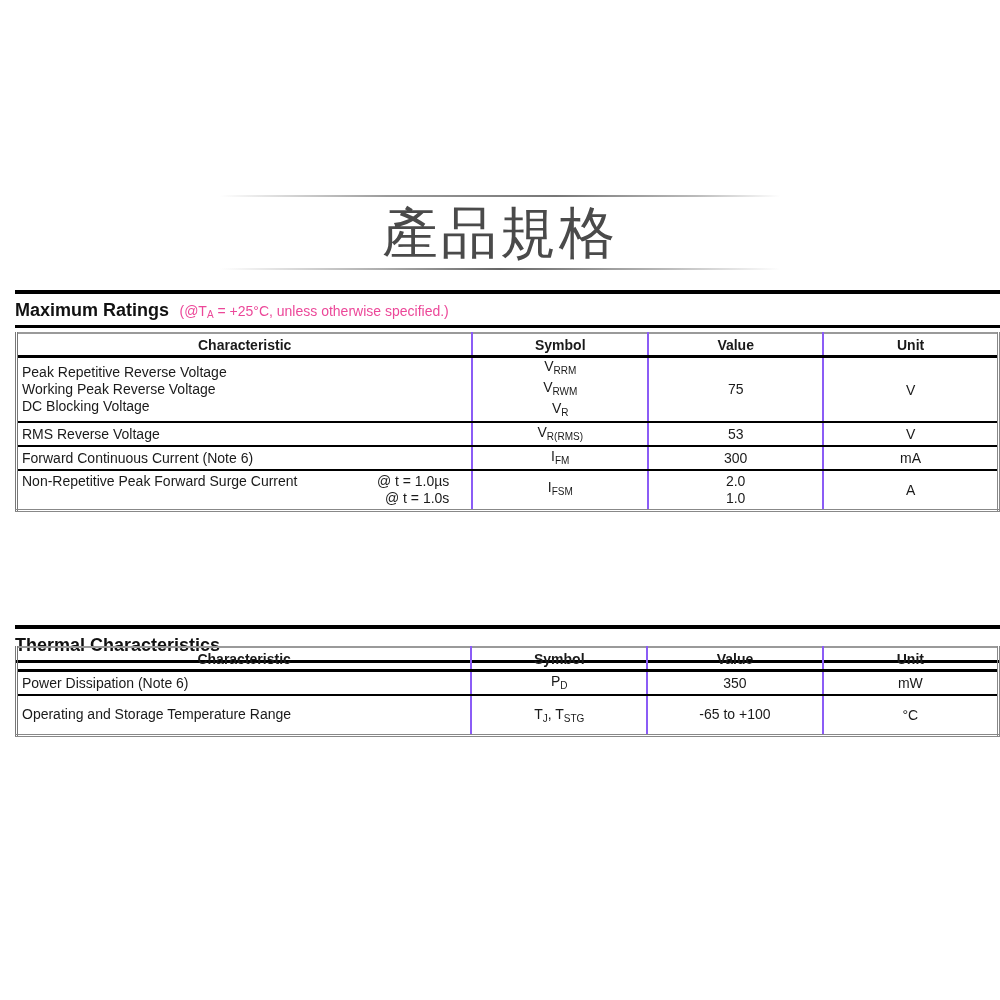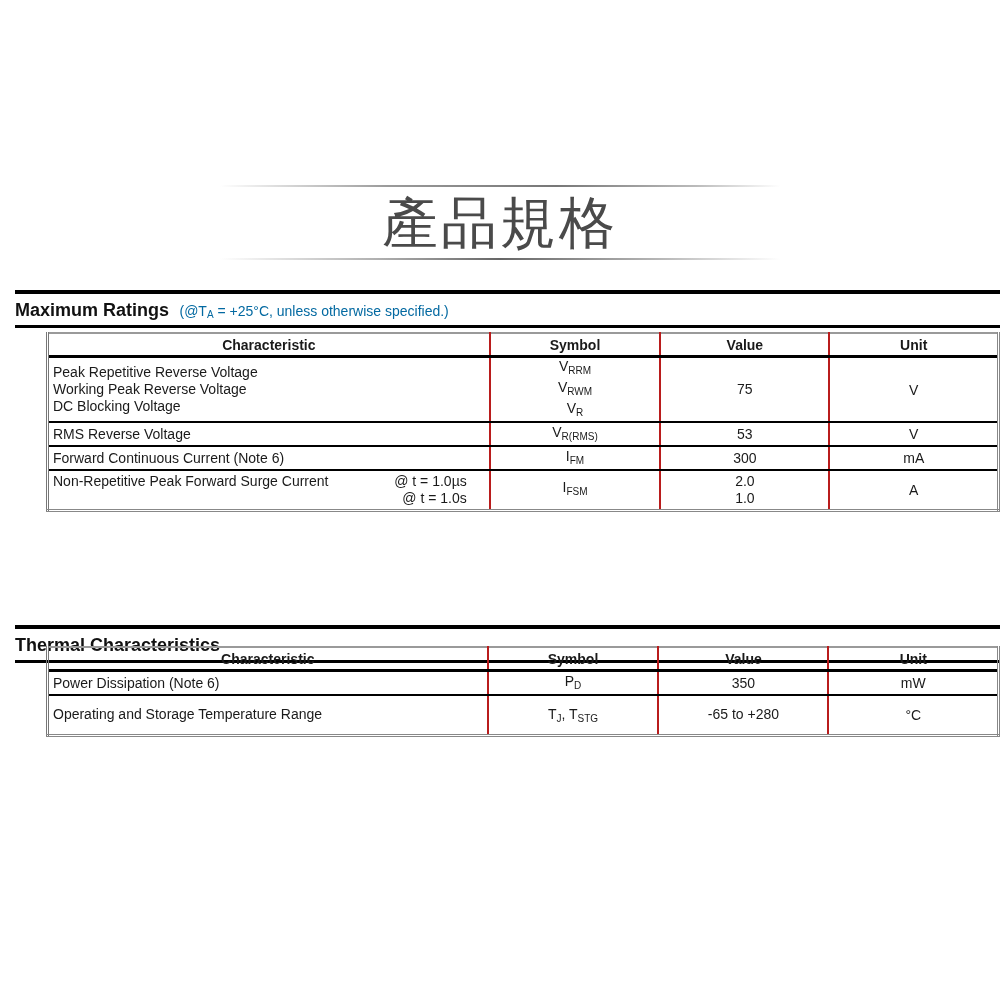--- a/index.html
+++ b/index.html
@@ -1,40 +1,40 @@
 <!DOCTYPE html>
 <html><head>
   <meta charset="utf-8">
   <style>
     html, body { margin: 0; padding: 0; background: #ffffff; }
     body { width: 1000px; height: 1000px; position: relative; overflow: hidden; font-family: "Liberation Sans", sans-serif; color: #111; }
 
-    .title-band { position: absolute; left: 0; top: 180px; width: 968px; height: 90px; }
+    .title-band { position: absolute; left: 0; top: 190px; width: 968px; height: 90px; }
     .title-band .rule { position: absolute; height: 2px; }
     .title-band .rule-top { left: 220px; width: 560px; top: 5px;
       background: linear-gradient(90deg, rgba(150,150,150,0) 0%, #9a9a9a 30%, #777 60%, #bbb 85%, rgba(200,200,200,0) 100%); }
     .title-band .rule-bottom { left: 220px; width: 560px; top: 78px;
       background: linear-gradient(90deg, rgba(150,150,150,0) 0%, #aaa 30%, #666 50%, #bbb 80%, rgba(200,200,200,0) 100%); }
     .title-band .title-text { position: absolute; left: 0; width: 1000px; top: 8px; text-align: center;
       font-family: "DejaVu Sans", sans-serif; font-size: 56px; letter-spacing: 3px; color: #4a4a4a; font-weight: normal; line-height: 70px; }
 
     .section { position: absolute; left: 15px; width: 985px; }
     .section .top-rule { height: 4px; background: #000; }
     .section .heading { height: 30px; line-height: 32px; white-space: nowrap; }
     .section .heading .main { font-size: 18px; font-weight: bold; color: #111; }
-    .section .heading .note { font-size: 14px; color: #0369a1; margin-left: 6px; }
+    .section .heading .note { font-size: 14px; color: #ec4899; margin-left: 6px; }
     .section .heading .note sub { font-size: 10px; vertical-align: -2px; }
     .section .bottom-rule { height: 3px; background: #000; margin-top: 1px; }
 
     table.spec { position: absolute; border-collapse: collapse; font-size: 14px; color: #1a1a1a; }
-    table.spec { border-top: 2px solid #9a9a9a; border-left: 3px double #777; border-bottom: 3px double #888; border-right: 3px double #888; margin-left: 31px; }
+    table.spec { border-top: 2px solid #9a9a9a; border-left: 3px double #777; border-bottom: 3px double #888; border-right: 3px double #888; }
     table.spec th { font-weight: bold; height: 21px; padding: 0; text-align: center; border-bottom: 3px solid #000; font-size: 14px; }
     table.spec td { padding: 0 4px; height: 22px; border-bottom: 2px solid #000; vertical-align: middle; }
     table.spec tr:last-child td { border-bottom: none; }
-    table.spec th + th, table.spec td + td { border-left: 2px solid #b91c1c; }
+    table.spec th + th, table.spec td + td { border-left: 2px solid #8b5cf6; }
     table.spec td.c { text-align: center; }
     table.spec td.l { text-align: left; }
     .sym sub { font-size: 10px; vertical-align: -3px; }
     .multi div { line-height: 17px; }
     .surge { display: flex; justify-content: space-between; align-items: flex-start; gap: 16px; }
     .surge .cond { text-align: right; padding-right: 18px; }
     .surge .cond div { line-height: 17px; }
     .col1 { width: 459px; } .col2 { width: 171px; } .col3 { width: 171px; } .col4 { width: 171px; }
   </style>
 </head>
@@ -191,19 +191,19 @@
         <td class="l col1">
           <div class="multi">
             <div>Operating and Storage Temperature Range</div>
           </div>
         </td>
         <td class="c col2 sym">
           <div><span>T</span><sub>J</sub><span>, T</span><sub>STG</sub></div>
         </td>
         <td class="c col3">
           <div class="multi">
-            <div>-65 to +280</div>
+            <div>-65 to +100</div>
           </div>
         </td>
         <td class="c col4">°C</td>
       </tr>
     </tbody>
 </table>
 
 </body></html>

